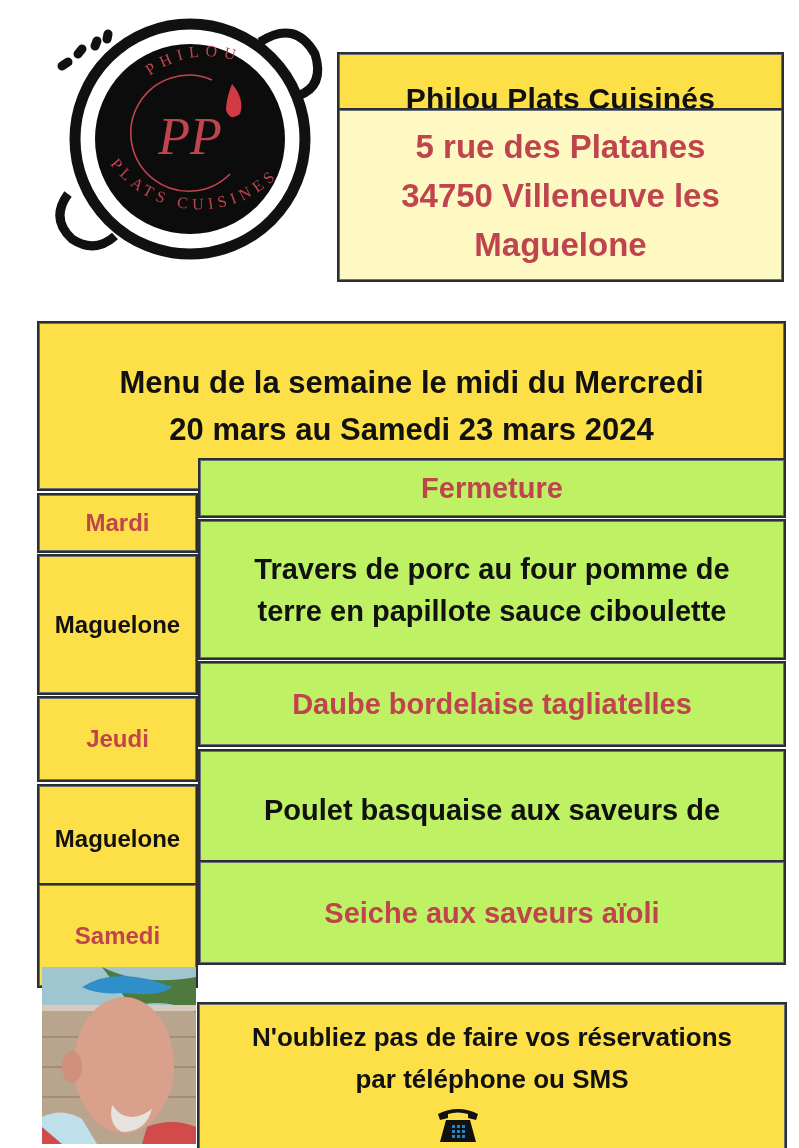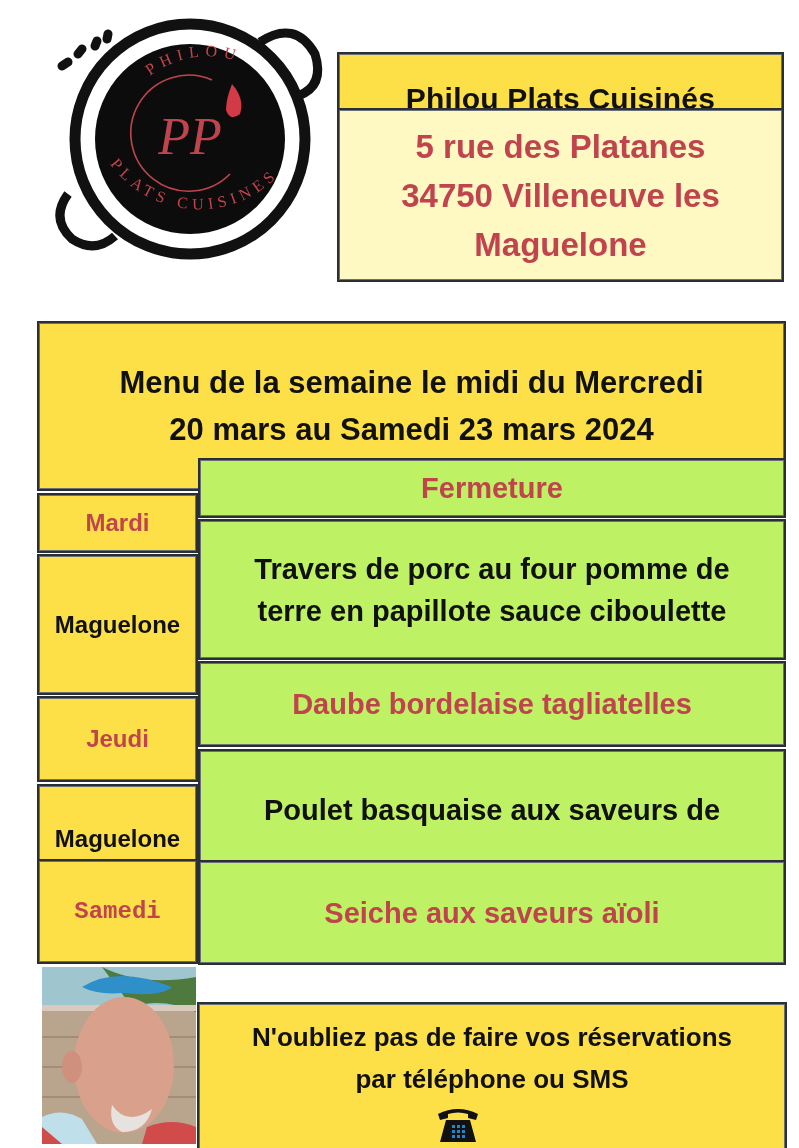--- a/index.html
+++ b/index.html
@@ -116,21 +116,21 @@
   <div class="line bold red">Daube bordelaise tagliatelles</div>
 </div>
 
 <div class="abs blue frame center day-cell" style="top:749px;height:109px;">
   <span class="bold black">Maguelone</span>
 </div>
 <div class="abs frame center dish-cell" style="top:749px;height:122px;">
   <div class="line bold black">Poulet basquaise aux saveurs de</div>
 </div>
 
-<div class="abs blue frame center day-cell" style="top:824px;height:105px;font-family:Liberation Mono, monospace;">
+<div class="abs blue frame center day-cell" style="top:848px;height:105px;">
   <span class="bold red">Samedi</span>
 </div>
 <div class="abs frame center dish-cell" style="top:860px;height:105px;">
   <div class="line bold red">Seiche aux saveurs aïoli</div>
 </div>
 
 <div id="photo" class="abs">
   <svg width="154" height="177" viewBox="0 0 154 177">
     <rect width="154" height="177" fill="#b9a48e"></rect>
     <rect x="0" y="0" width="154" height="40" fill="#9fc5cf"></rect>

